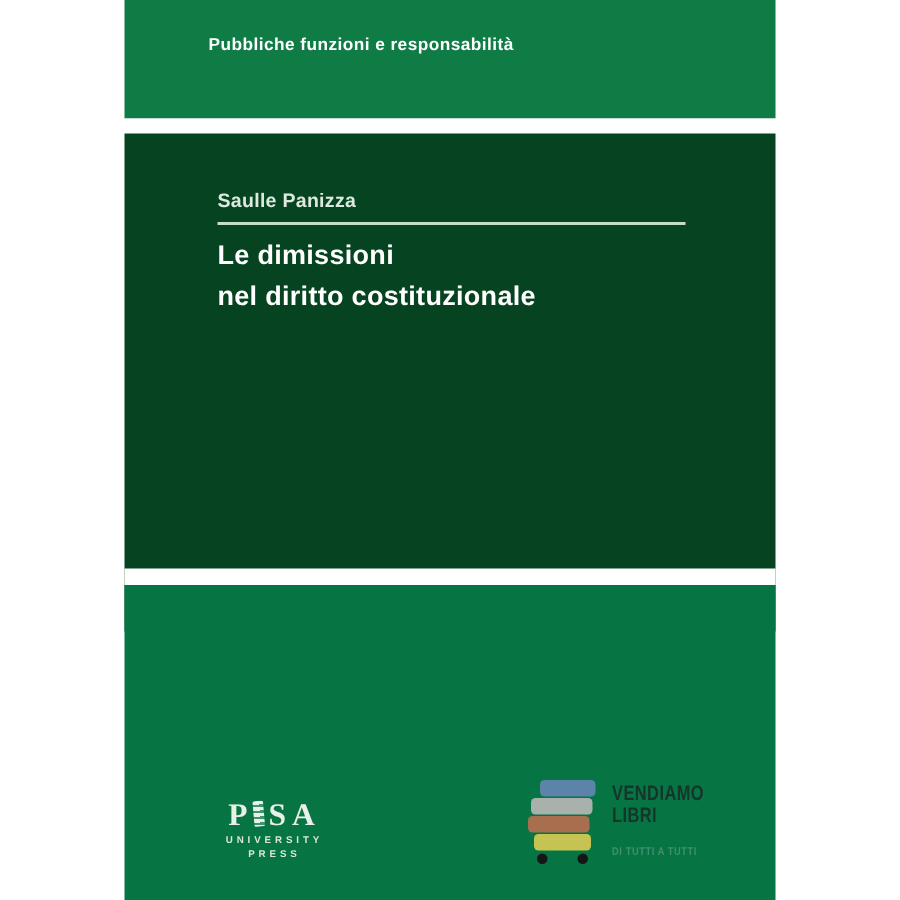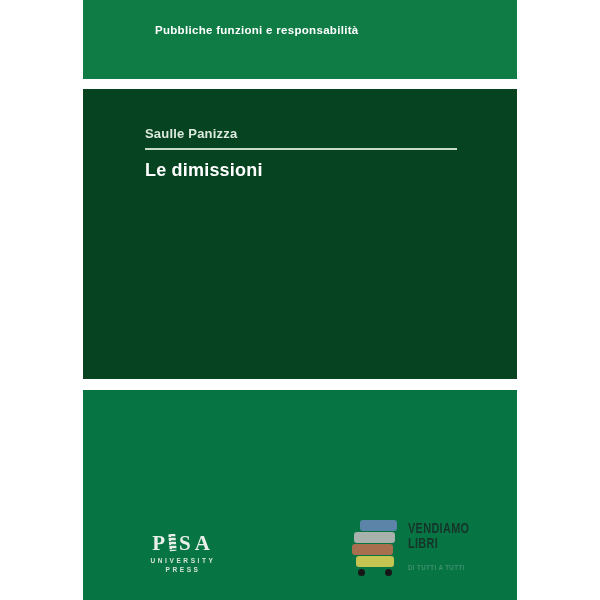--- a/index.html
+++ b/index.html
@@ -48,21 +48,21 @@
   }
   .stripe-2 { top: 379px; height: 11px; }
   .band-bottom {
     top: 390px;
     height: 210px;
     background: var(--band-green-bottom, #077443);
   }
 
   .series-title {
     position: absolute;
-    left: 72px;
+    left: 56px;
     top: 24px;
     font-size: 11.5px;
     font-weight: bold;
     letter-spacing: 0.3px;
     color: var(--stripe-white, #ffffff);
   }
   .author {
     position: absolute;
     left: 62px;
     top: 37px;
@@ -188,20 +188,21 @@
 <div class="page">
   <div class="cover">
 
     <div class="band band-top"></div>
     <div class="stripe stripe-1"></div>
     <div class="band panel-dark">
       <div class="author">Saulle Panizza</div>
       <div class="rule"></div>
       <div class="title-block">
         <div>Le dimissioni</div>
+        <div>nel diritto costituzionale</div>
       </div>
     </div>
     <div class="stripe stripe-2"></div>
     <div class="band band-bottom">
 
       <div class="pisa-logo">
         <div class="pisa-word"><span>P</span><span class="tower"></span><span>SA</span></div>
         <div class="pisa-sub">UNIVERSITY</div>
         <div class="pisa-sub">PRESS</div>
       </div>

